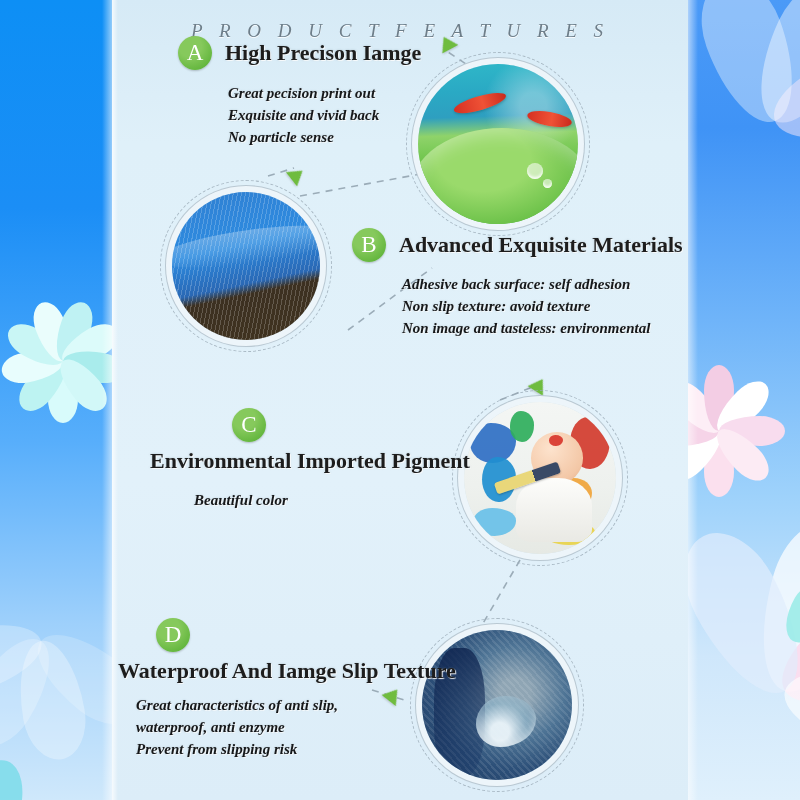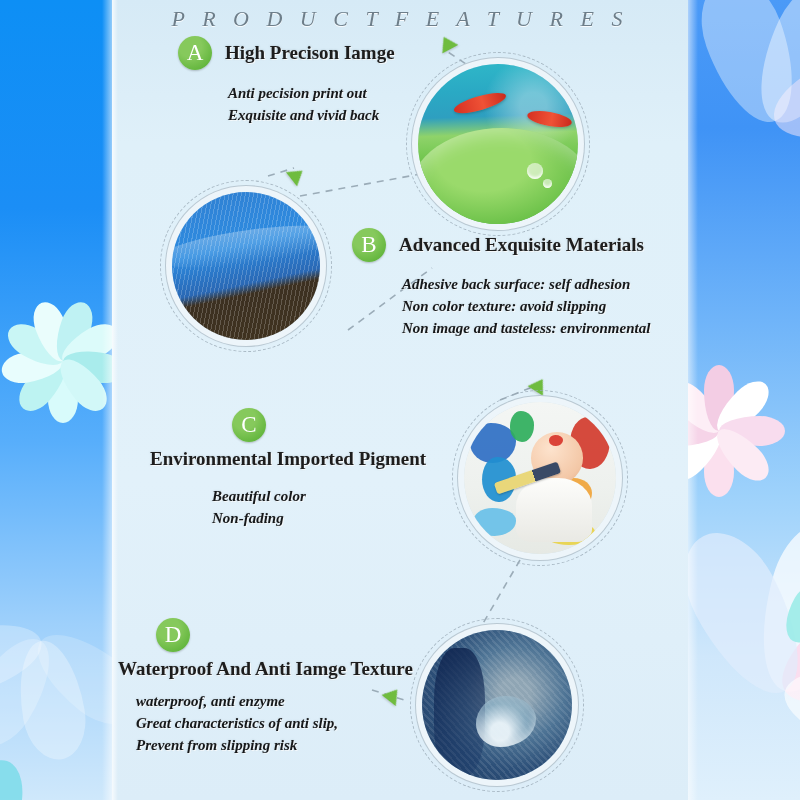--- a/index.html
+++ b/index.html
@@ -45,24 +45,24 @@
     position:absolute; left:112px; right:112px; top:0; bottom:0;
     background:linear-gradient(180deg,#d6eaf6 0%,#dff0f9 18%,#e2f1fa 60%,#dcedf8 100%);
   }
   .panel::before{
     content:""; position:absolute; left:0; top:0; width:6px; height:100%;
     background:linear-gradient(90deg,rgba(255,255,255,.75),rgba(255,255,255,0));
   }
 
   
   .title {
-    position:absolute; left:0; right:0; top:6px;
+    position:absolute; left:0; right:0; top:20px;
     text-align:center;
     font-style:italic;
-    font-size:22px;
+    font-size:19px;
     letter-spacing:6px;
     color:#6d7e8a;
     text-shadow:0 1px 0 rgba(255,255,255,.85);
   }
 
   
   .photo {
     position:absolute;
     border-radius:50%;
     background:#cfe3ee;
@@ -147,21 +147,21 @@
   .feature { position:absolute; }
   .badge {
     width:34px; height:34px; border-radius:50%;
     background:radial-gradient(circle at 36% 30%, #86c95c 0 35%, #65b73f 75%, #55a334 100%);
     color:#fff; font-size:23px; line-height:34px; text-align:center;
     font-family:"Liberation Serif", serif;
     box-shadow:0 1px 2px rgba(0,0,0,.22);
     display:inline-block; vertical-align:middle;
   }
   .head {
-    font-size:19px; font-weight:bold; color:#1d1d1d;
+    font-size:22px; font-weight:bold; color:#1d1d1d;
     text-shadow:1px 1px 1px rgba(255,255,255,.9), 0 0 2px rgba(120,140,150,.5);
     display:inline-block; vertical-align:middle;
     white-space:nowrap;
   }
   .row-head { white-space:nowrap; }
   .lines {
     font-style:italic; font-weight:bold; font-size:15px; color:#16181a;
     line-height:1.45;
     text-shadow:1px 1px 1px rgba(255,255,255,.85), 0 0 2px rgba(130,150,160,.45);
   }
@@ -288,53 +288,53 @@
       <div class="droplet"></div>
     </div>
   </div>
 
   <div class="feature" style="left:178px; top:36px; width:250px;">
     <div class="row-head">
       <span class="badge">A</span>
       <span class="head" style="margin-left:9px;">High Precison Iamge</span>
     </div>
     <div class="lines" style="margin-top:13px; margin-left:50px;">
-      <div>Anti pecision print out</div>
+      <div>Great pecision print out</div>
       <div>Exquisite and vivid back</div>
+      <div>No particle sense</div>
     </div>
   </div>
 
   <div class="feature" style="left:352px; top:228px; width:340px;">
     <div class="row-head">
       <span class="badge">B</span>
       <span class="head" style="margin-left:9px;">Advanced Exquisite Materials</span>
     </div>
     <div class="lines" style="margin-top:12px; margin-left:50px;">
       <div>Adhesive back surface: self adhesion</div>
-      <div>Non color texture: avoid slipping</div>
+      <div>Non slip texture: avoid texture</div>
       <div>Non image and tasteless: environmental</div>
     </div>
   </div>
 
   <div class="feature" style="left:150px; top:408px; width:320px;">
     <div style="margin-left:82px;">
       <span class="badge">C</span>
     </div>
     <div class="head" style="margin-top:6px;">Environmental Imported Pigment</div>
-    <div class="lines" style="margin-top:16px; margin-left:62px;">
+    <div class="lines" style="margin-top:16px; margin-left:44px;">
       <div>Beautiful color</div>
-      <div>Non-fading</div>
     </div>
   </div>
 
   <div class="feature" style="left:118px; top:618px; width:330px;">
     <div style="margin-left:38px;">
       <span class="badge">D</span>
     </div>
-    <div class="head" style="margin-top:6px;">Waterproof And Anti Iamge Texture</div>
+    <div class="head" style="margin-top:6px;">Waterproof And Iamge Slip Texture</div>
     <div class="lines" style="margin-top:11px; margin-left:18px;">
+      <div>Great characteristics of anti slip,</div>
       <div>waterproof, anti enzyme</div>
-      <div>Great characteristics of anti slip,</div>
       <div>Prevent from slipping risk</div>
     </div>
   </div>
 
 </div>
 
 </body></html>

